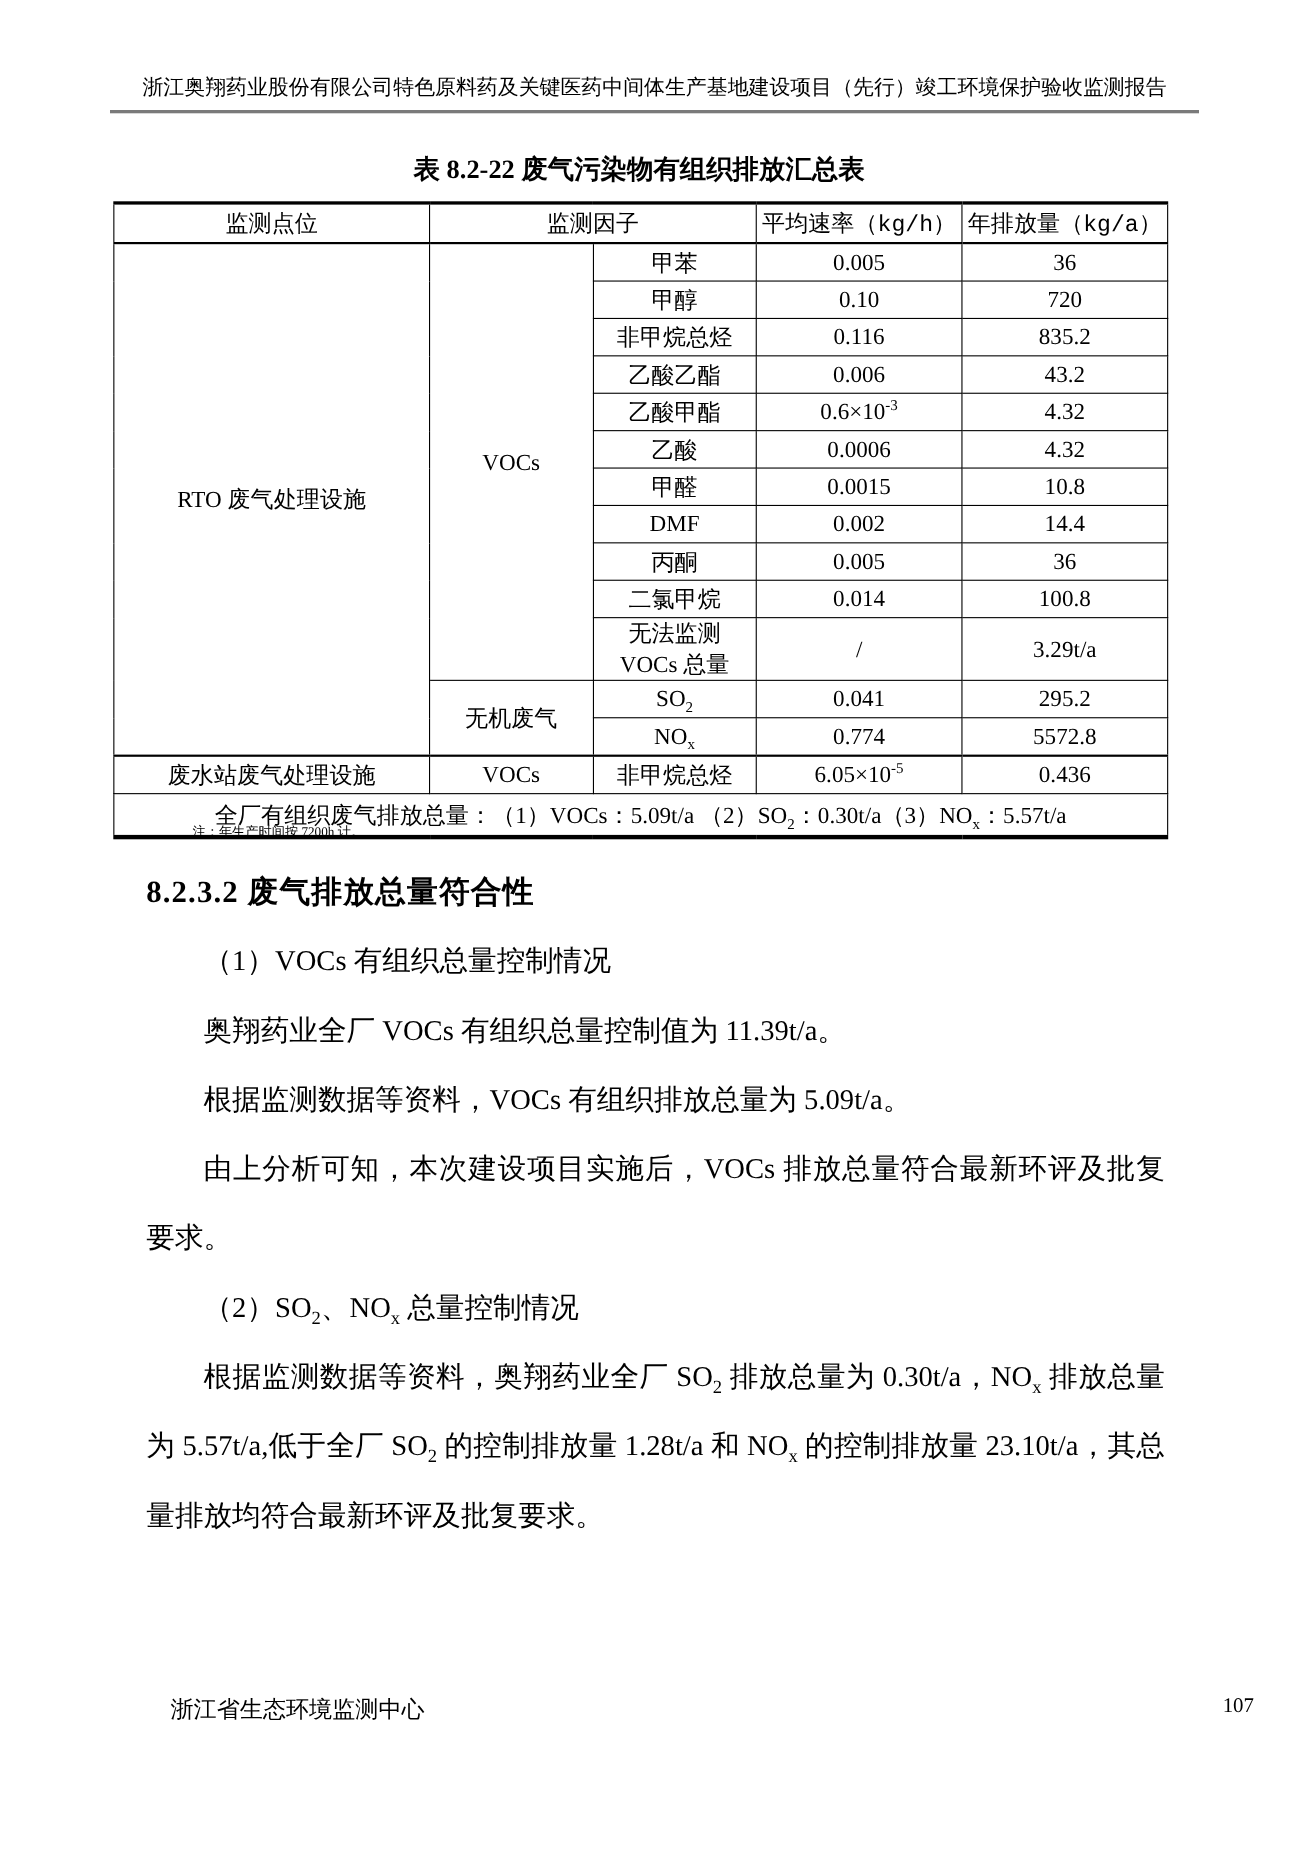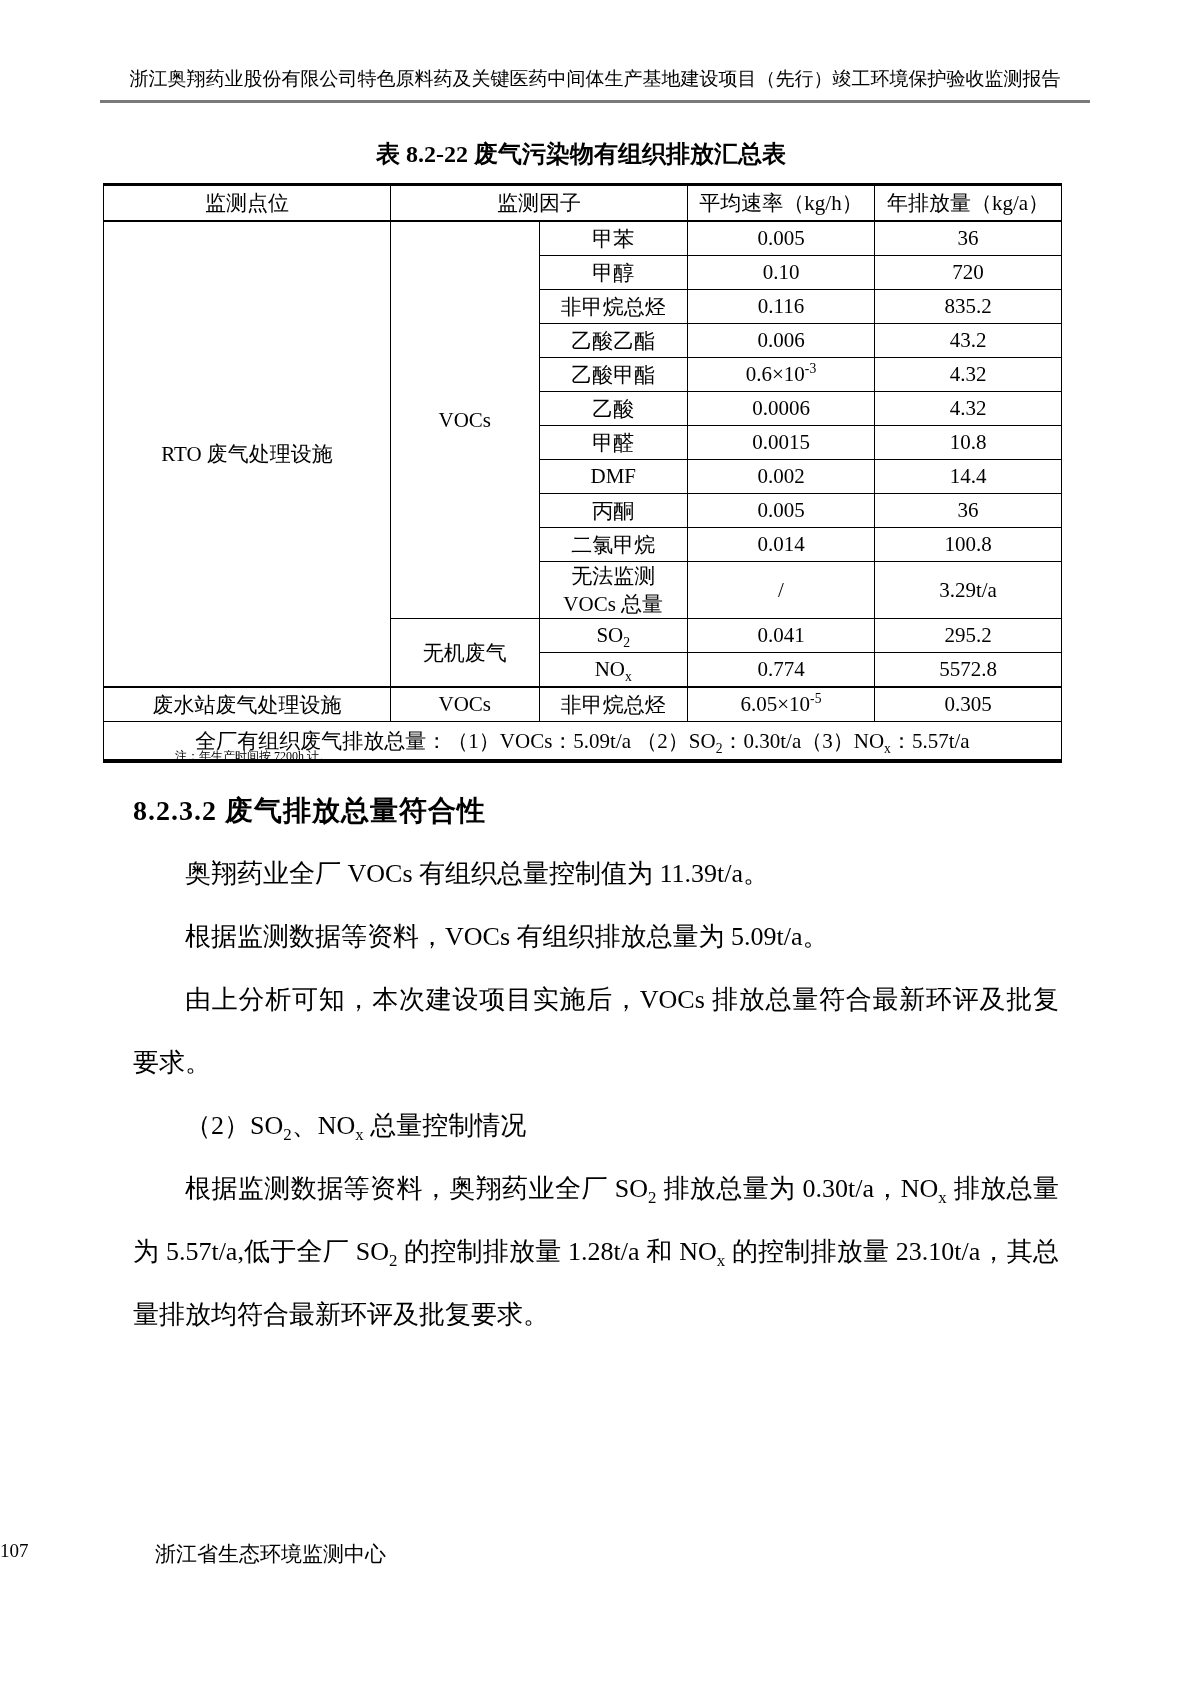--- a/index.html
+++ b/index.html
@@ -28,21 +28,21 @@
   table.emissions{
     position:absolute;top:183px;left:103px;
     border-collapse:collapse;table-layout:fixed;width:959px;
     font-size:21px;
   }
   table.emissions td{
     border:1px solid #000;
     text-align:center;vertical-align:middle;
     padding:0 4px;height:33px;overflow:hidden;
   }
-  table.emissions tr.head td{height:34px;border-top:3px solid #000;border-bottom:2px solid #000;}
+  table.emissions tr.head td{height:34px;border-top:3px solid #000;border-bottom:2px solid #000;font-family:Liberation Mono, monospace;}
   td.c-site{width:278px;}
   td.c-group{width:89px;padding:0 14px;}
   td.c-factor{width:196px;}
   td.c-rate{width:178px;}
   td.c-annual{width:178px;}
   tr.wwt td{border-top:2px solid #000;}
   tr.total-row td{border-bottom:4px solid #000;height:37px;}
   sup,sub{font-size:65%;line-height:0;}
   .note{
     position:absolute;top:748px;left:175px;font-size:12px;
@@ -54,21 +54,21 @@
   .body-text{
     position:absolute;top:842px;left:133px;width:926px;
     font-size:26px;line-height:63px;text-align:justify;
   }
   .body-text p{margin:0;text-indent:2em;}
   .footer-left{
     position:absolute;top:1540px;left:155px;font-size:21px;
   }
   .page-number{
     position:absolute;top:1540px;left:0;width:1140px;
-    text-align:left;font-size:19px;
+    text-align:right;font-size:19px;
   }
 </style>
 </head>
 <body>
 
 <div class="page">
 
   <div class="doc-header">浙江奥翔药业股份有限公司特色原料药及关键医药中间体生产基地建设项目（先行）竣工环境保护验收监测报告</div>
   <div class="header-rule"></div>
 
@@ -148,33 +148,34 @@
     <tr>
       <td class="c-factor">NO<sub>x</sub></td>
       <td class="c-rate">0.774</td>
       <td class="c-annual">5572.8</td>
     </tr>
     <tr class="wwt">
       <td class="c-site">废水站废气处理设施</td>
       <td class="c-group">VOCs</td>
       <td class="c-factor">非甲烷总烃</td>
       <td class="c-rate">6.05×10<sup>-5</sup></td>
-      <td class="c-annual">0.305</td>
+      <td class="c-annual">0.436</td>
     </tr>
     <tr class="total-row">
       <td colspan="5">全厂有组织废气排放总量：（1）VOCs：5.09t/a （2）SO<sub>2</sub>：0.30t/a（3）NO<sub>x</sub>：5.57t/a</td>
     </tr>
   </tbody>
     </table>
 
   <div class="note">注：年生产时间按 7200h 计。</div>
 
   <div class="section-heading">8.2.3.2 废气排放总量符合性</div>
 
   <div class="body-text">
+    <p>（1）VOCs 有组织总量控制情况</p>
     <p>奥翔药业全厂 VOCs 有组织总量控制值为 11.39t/a。</p>
     <p>根据监测数据等资料，VOCs 有组织排放总量为 5.09t/a。</p>
     <p>由上分析可知，本次建设项目实施后，VOCs 排放总量符合最新环评及批复要求。</p>
     <p>（2）SO<sub>2</sub>、NO<sub>x</sub> 总量控制情况</p>
     <p>根据监测数据等资料，奥翔药业全厂 SO<sub>2</sub> 排放总量为 0.30t/a，NO<sub>x</sub> 排放总量为 5.57t/a,低于全厂 SO<sub>2</sub> 的控制排放量 1.28t/a 和 NO<sub>x</sub> 的控制排放量 23.10t/a，其总量排放均符合最新环评及批复要求。</p>
   </div>
 
   <div class="footer-left">浙江省生态环境监测中心</div>
   <div class="page-number">107</div>
 

